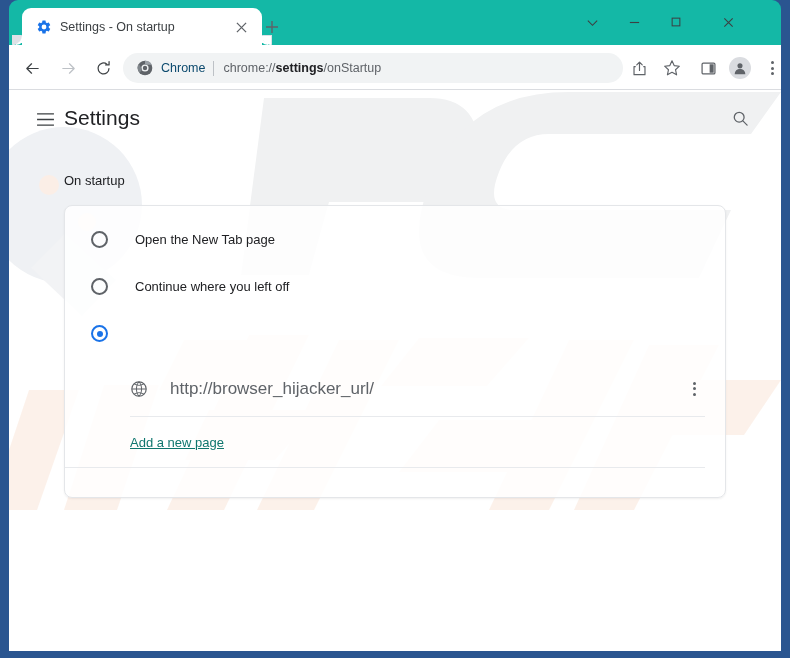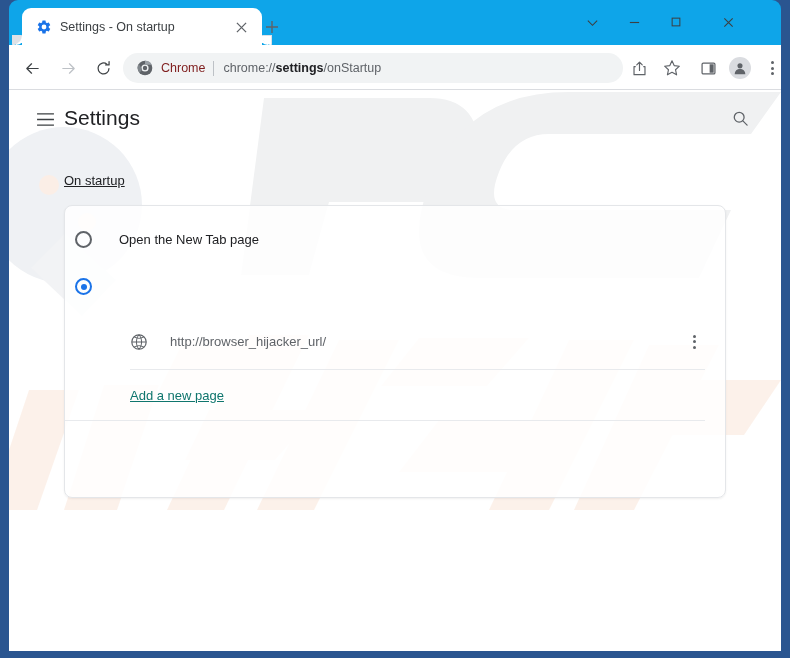--- a/index.html
+++ b/index.html
@@ -19,21 +19,21 @@
     width: 790px; height: 658px;
     background: #2a5590;
     overflow: hidden;
   }
 
   
   #tab-strip {
     position: absolute;
     left: 9px; top: 0;
     width: 772px; height: 56px;
-    background: #0ea5e9;
+    background: #14b8a6;
     border-top-left-radius: 9px;
     border-top-right-radius: 9px;
   }
 
   #tab-active {
     position: absolute;
     left: 13px; top: 8px;
     width: 240px; height: 37px;
     background: #ffffff;
     border-top-left-radius: 9px;
@@ -132,21 +132,21 @@
     padding: 0 14px;
     cursor: text;
   }
   #omnibox-chrome-icon {
     width: 16px; height: 16px;
     flex: 0 0 auto;
     margin-right: 8px;
   }
   #omnibox-scheme-label {
     font-size: 12.5px;
-    color: #7f1d1d;
+    color: #0c4a6e;
     margin-right: 8px;
     white-space: nowrap;
   }
   #omnibox-divider {
     width: 1px; height: 15px;
     background: #bdc1c6;
     margin-right: 9px;
   }
   #omnibox-url {
     font-size: 12.5px;
@@ -229,41 +229,40 @@
   }
 
   
   #section-label {
     position: absolute;
     left: 55px; top: 83px;
     font-size: 13px;
     color: #202124;
     z-index: 3;
     white-space: nowrap;
-    text-decoration: underline;
   }
 
   #startup-card {
     position: absolute;
     left: 55px; top: 115px;
     width: 662px;
     min-height: 293px;
     background: rgba(255,255,255,0.86);
     border: 1px solid #e4e6e9;
     border-radius: 8px;
     z-index: 2;
     box-shadow: 0 1px 2px rgba(60,64,67,0.08);
   }
 
   .radio-row {
     position: relative;
     display: flex;
     align-items: center;
     height: 47px;
-    padding-left: 10px;
+    padding-left: 26px;
     cursor: pointer;
   }
   .radio-row:first-child { margin-top: 10px; }
 
   .radio-ring {
     width: 17px; height: 17px;
     border: 2px solid #5f6368;
     border-radius: 50%;
     flex: 0 0 auto;
     background: transparent;
@@ -307,21 +306,21 @@
     flex: 1 1 auto;
     min-width: 0;
   }
   #url-entry-title {
     font-size: 12.5px;
     color: #202124;
     line-height: 17px;
     white-space: nowrap;
   }
   #url-entry-subtitle {
-    font-size: 13px;
+    font-size: 17px;
     color: #5f6368;
     line-height: 17px;
     white-space: nowrap;
   }
   #url-entry-menu-button {
     width: 22px; height: 26px;
     display: flex; align-items: center; justify-content: center;
     color: #5f6368;
     cursor: pointer;
     flex: 0 0 auto;
@@ -508,20 +507,24 @@
 
     <div id="section-label">On startup</div>
 
     <div id="startup-card">
 
       <div class="radio-row">
         <span class="radio-ring"></span>
         <span class="radio-label">Open the New Tab page</span>
       </div>
 
+      <div class="radio-row">
+        <span class="radio-ring"></span>
+        <span class="radio-label">Continue where you left off</span>
+      </div>
 
       <div class="radio-row">
         <span class="radio-ring selected"></span>
       </div>
 
       <div id="url-entry-row">
         <svg id="url-favicon" viewBox="0 0 18 18">
           <circle cx="9" cy="9" r="7.2" stroke="currentColor" stroke-width="1.2" fill="none"></circle>
           <path d="M9 1.8 C5.6 5 5.6 13 9 16.2 C12.4 13 12.4 5 9 1.8 Z" stroke="currentColor" stroke-width="1" fill="none"></path>
           <path d="M2 9 H16" stroke="currentColor" stroke-width="1"></path>

